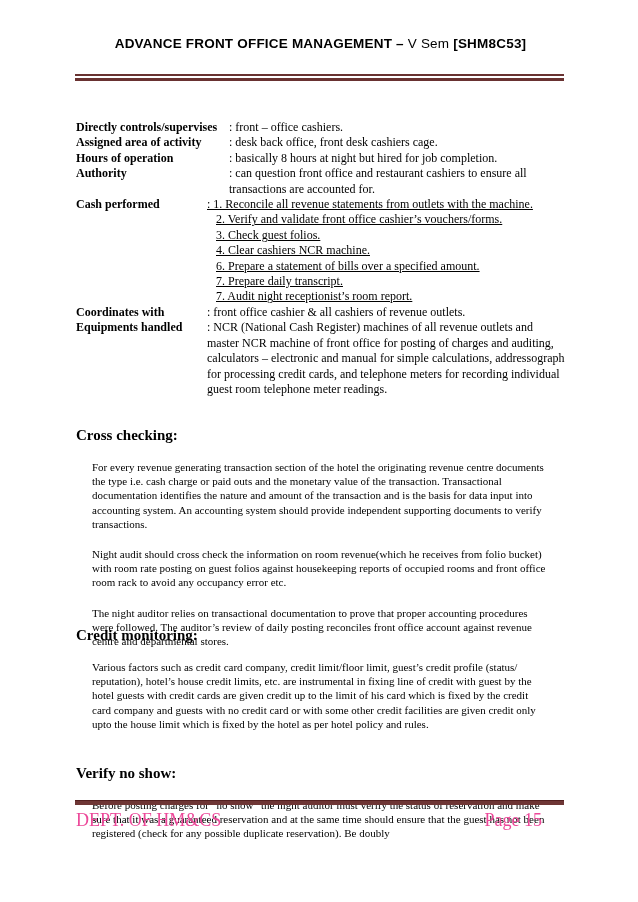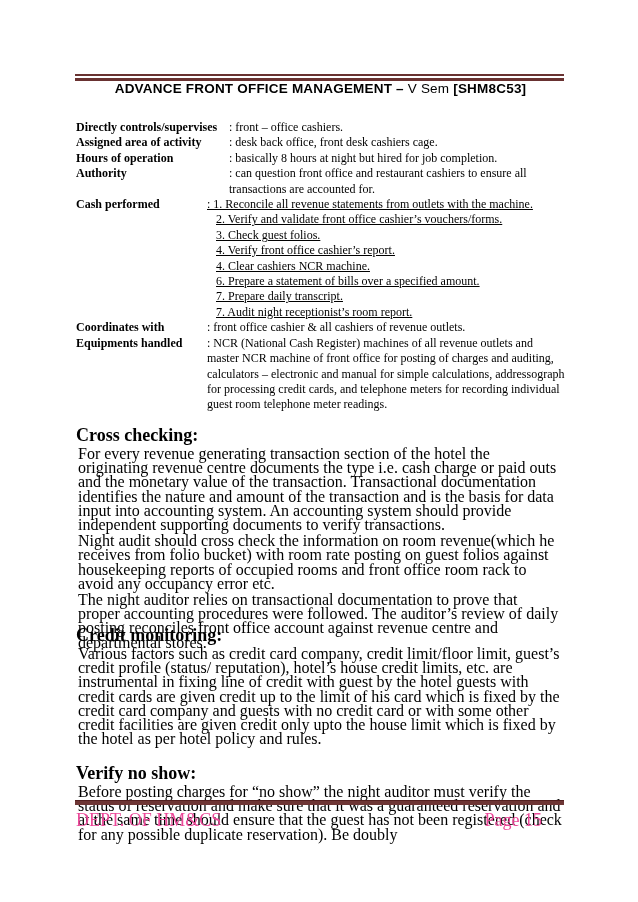--- a/index.html
+++ b/index.html
@@ -13,21 +13,20 @@
   }
   .content{
     position:absolute;left:76px;top:0;width:489px;
   }
   .doc-title{
     position:absolute;top:36px;left:0;width:100%;
     text-align:center;
     font-family:"Liberation Sans", sans-serif;
     font-size:13.5px;font-weight:bold;letter-spacing:0.2px;
     white-space:nowrap;
-    margin-top:45px;
   }
   .doc-title .reg{font-weight:normal;}
   .header-rule{
     position:absolute;top:74px;left:-1px;width:489px;
     height:2px;
     border-top:2px solid #693231;
     border-bottom:3px solid #693231;
   }
   .duties{
     position:absolute;top:120px;left:0;width:100%;
@@ -37,25 +36,25 @@
   .duty-lbl{font-weight:bold;flex:0 0 153px;}
   .duty-row.narrow .duty-lbl{flex-basis:131px;}
   .duty-val{flex:1;min-width:0;}
   .wp-line{white-space:nowrap;text-decoration:underline;}
   .wp-line.indent{padding-left:9px;}
   .section{position:absolute;left:0;width:100%;}
   .sec-cross{top:426px;}
   .sec-credit{top:626px;}
   .sec-verify{top:764px;}
   .section-heading{
-    font-size:18px;font-weight:bold;line-height:18px;
+    font-size:15px;font-weight:bold;line-height:18px;
     margin:0 0 3px 0;
   }
   .para{
-    font-size:16px;line-height:14.2px;margin:2px;
+    font-size:11px;line-height:14.2px;margin:16px;
   }
   .footer-rule{
     position:absolute;top:800px;left:75px;width:489px;
     height:4px;background:#6e3635;border-top:1px solid #521f1f;
   }
   .page-footer{
     position:absolute;top:810px;left:76px;width:488px;
     display:flex;justify-content:space-between;
     font-size:18px;color:#ec4899;
   }
@@ -94,21 +93,20 @@
         <div class="duty-lbl">Authority</div>
         <div class="duty-val">: can question front office and restaurant cashiers to ensure all transactions are accounted for.</div>
       </div>
 
       <div class="duty-row narrow">
         <div class="duty-lbl">Cash performed</div>
         <div class="duty-val">
           <div class="wp-line">: 1. Reconcile all revenue statements from outlets with the machine.</div>
           <div class="wp-line indent">2. Verify and validate front office cashier’s vouchers/forms.</div>
           <div class="wp-line indent">3. Check guest folios.</div>
-          <div class="wp-line indent">4. Verify front office cashier’s report.</div>
           <div class="wp-line indent">4. Clear cashiers NCR machine.</div>
           <div class="wp-line indent">6. Prepare a statement of bills over a specified amount.</div>
           <div class="wp-line indent">7. Prepare daily transcript.</div>
           <div class="wp-line indent">7. Audit night receptionist’s room report.</div>
         </div>
       </div>
 
       <div class="duty-row narrow">
         <div class="duty-lbl">Coordinates with</div>
         <div class="duty-val">: front office cashier &amp; all cashiers of revenue outlets.</div>

